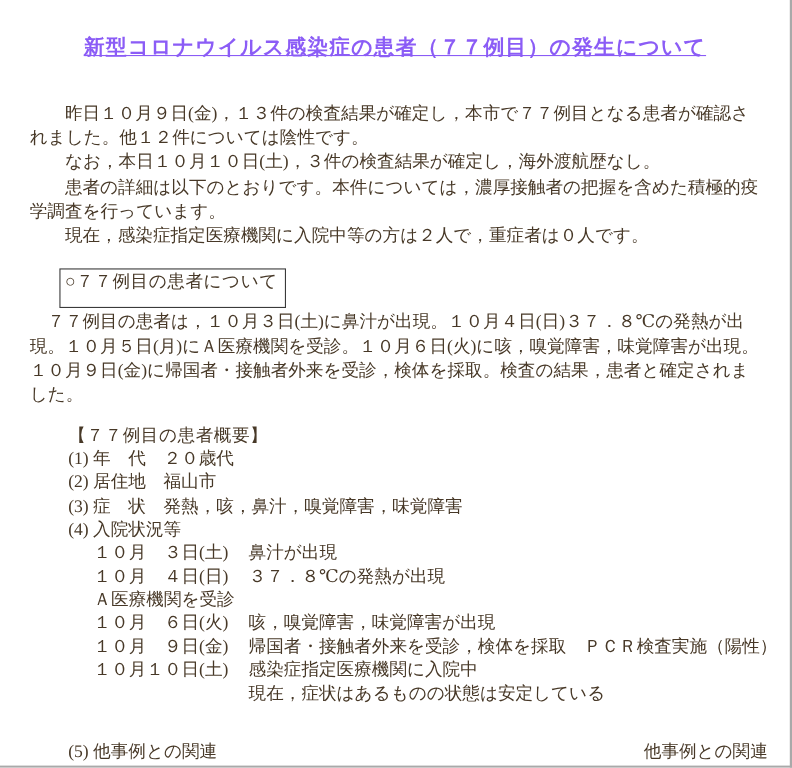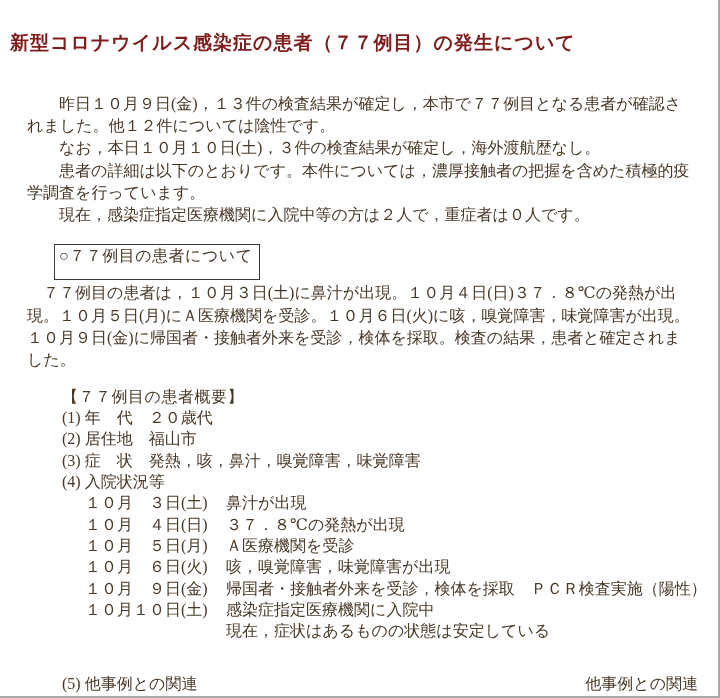--- a/index.html
+++ b/index.html
@@ -10,25 +10,26 @@
     box-sizing: border-box;
     background: #ffffff;
     font-family: "Liberation Serif", "DejaVu Serif", serif;
     color: #473827;
     border-right: 2px solid #a9a9a9;
     border-bottom: 2px solid #a9a9a9;
     overflow: hidden;
   }
   .title {
     margin: 30px 10px 0 10px;
-    text-align: left;
+    text-align: center;
     font-size: 19px;
     font-weight: bold;
-    color: #7f1d1d;
+    color: #8b5cf6;
     letter-spacing: 1px;
+    text-decoration: underline;
   }
   .intro {
     margin: 37px 28px 0 27px;
     font-size: 16px;
     line-height: 22.2px;
   }
   .intro p { margin: 0; text-indent: 2em; }
   .boxed-heading {
     display: inline-block;
     margin: 18px 0 0 54px;
@@ -86,21 +87,20 @@
 
     <div class="hosp-row">
       <span class="h-date">１０月　３日(土)</span>
       <span class="h-desc">鼻汁が出現</span>
     </div>
     <div class="hosp-row">
       <span class="h-date">１０月　４日(日)</span>
       <span class="h-desc">３７．８℃の発熱が出現</span>
     </div>
     <div class="hosp-row">
-      <span class="h-date">１０月　５日(月)</span>
       <span class="h-desc">Ａ医療機関を受診</span>
     </div>
     <div class="hosp-row">
       <span class="h-date">１０月　６日(火)</span>
       <span class="h-desc">咳，嗅覚障害，味覚障害が出現</span>
     </div>
     <div class="hosp-row">
       <span class="h-date">１０月　９日(金)</span>
       <span class="h-desc">帰国者・接触者外来を受診，検体を採取　ＰＣＲ検査実施（陽性）</span>
     </div>

